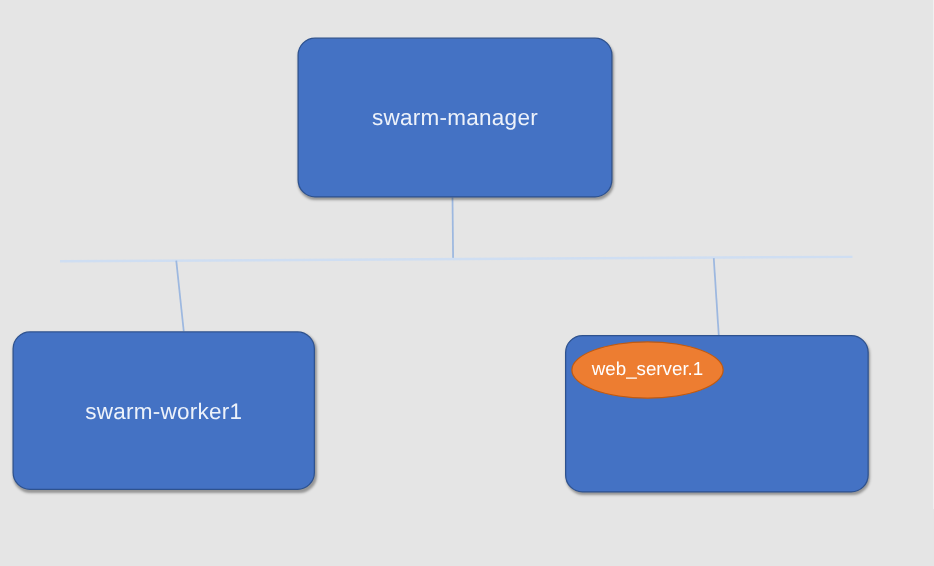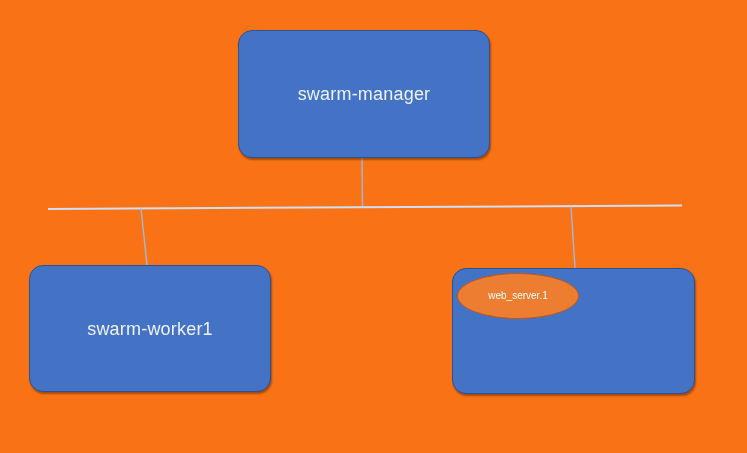--- a/index.html
+++ b/index.html
@@ -7,21 +7,21 @@
     padding: 0;
     background: #ffffff;
   }
   body {
     font-family: "Liberation Sans", sans-serif;
   }
   #canvas {
     position: relative;
     width: 747px;
     height: 453px;
-    background: #f97316;
+    background: #e5e5e5;
     overflow: hidden;
   }
   .edges {
     position: absolute;
     left: 0;
     top: 0;
     width: 747px;
     height: 453px;
     pointer-events: none;
   }
@@ -45,21 +45,21 @@
     text-align: center;
     white-space: nowrap;
   }
   #node-manager {
     left: 238px;
     top: 30px;
     width: 252px;
     height: 128px;
   }
   #node-worker1 {
-    left: 29px;
+    left: 10px;
     top: 265px;
     width: 242px;
     height: 127px;
   }
   #node-worker2 {
     left: 452px;
     top: 268px;
     width: 243px;
     height: 126px;
   }
@@ -78,21 +78,21 @@
     height: 44px;
     background: #ED7D31;
     border: 1px solid #C15A10;
     border-radius: 50%;
     display: flex;
     align-items: center;
     justify-content: center;
   }
   .container-badge-label {
     color: #FFFFFF;
-    font-size: 10px;
+    font-size: 15px;
     line-height: 12px;
     white-space: nowrap;
   }
 </style>
 </head>
 <body>
 
 <div id="canvas">
 
   <svg class="edges" viewBox="0 0 747 453" width="747" height="453" xmlns="http://www.w3.org/2000/svg">

